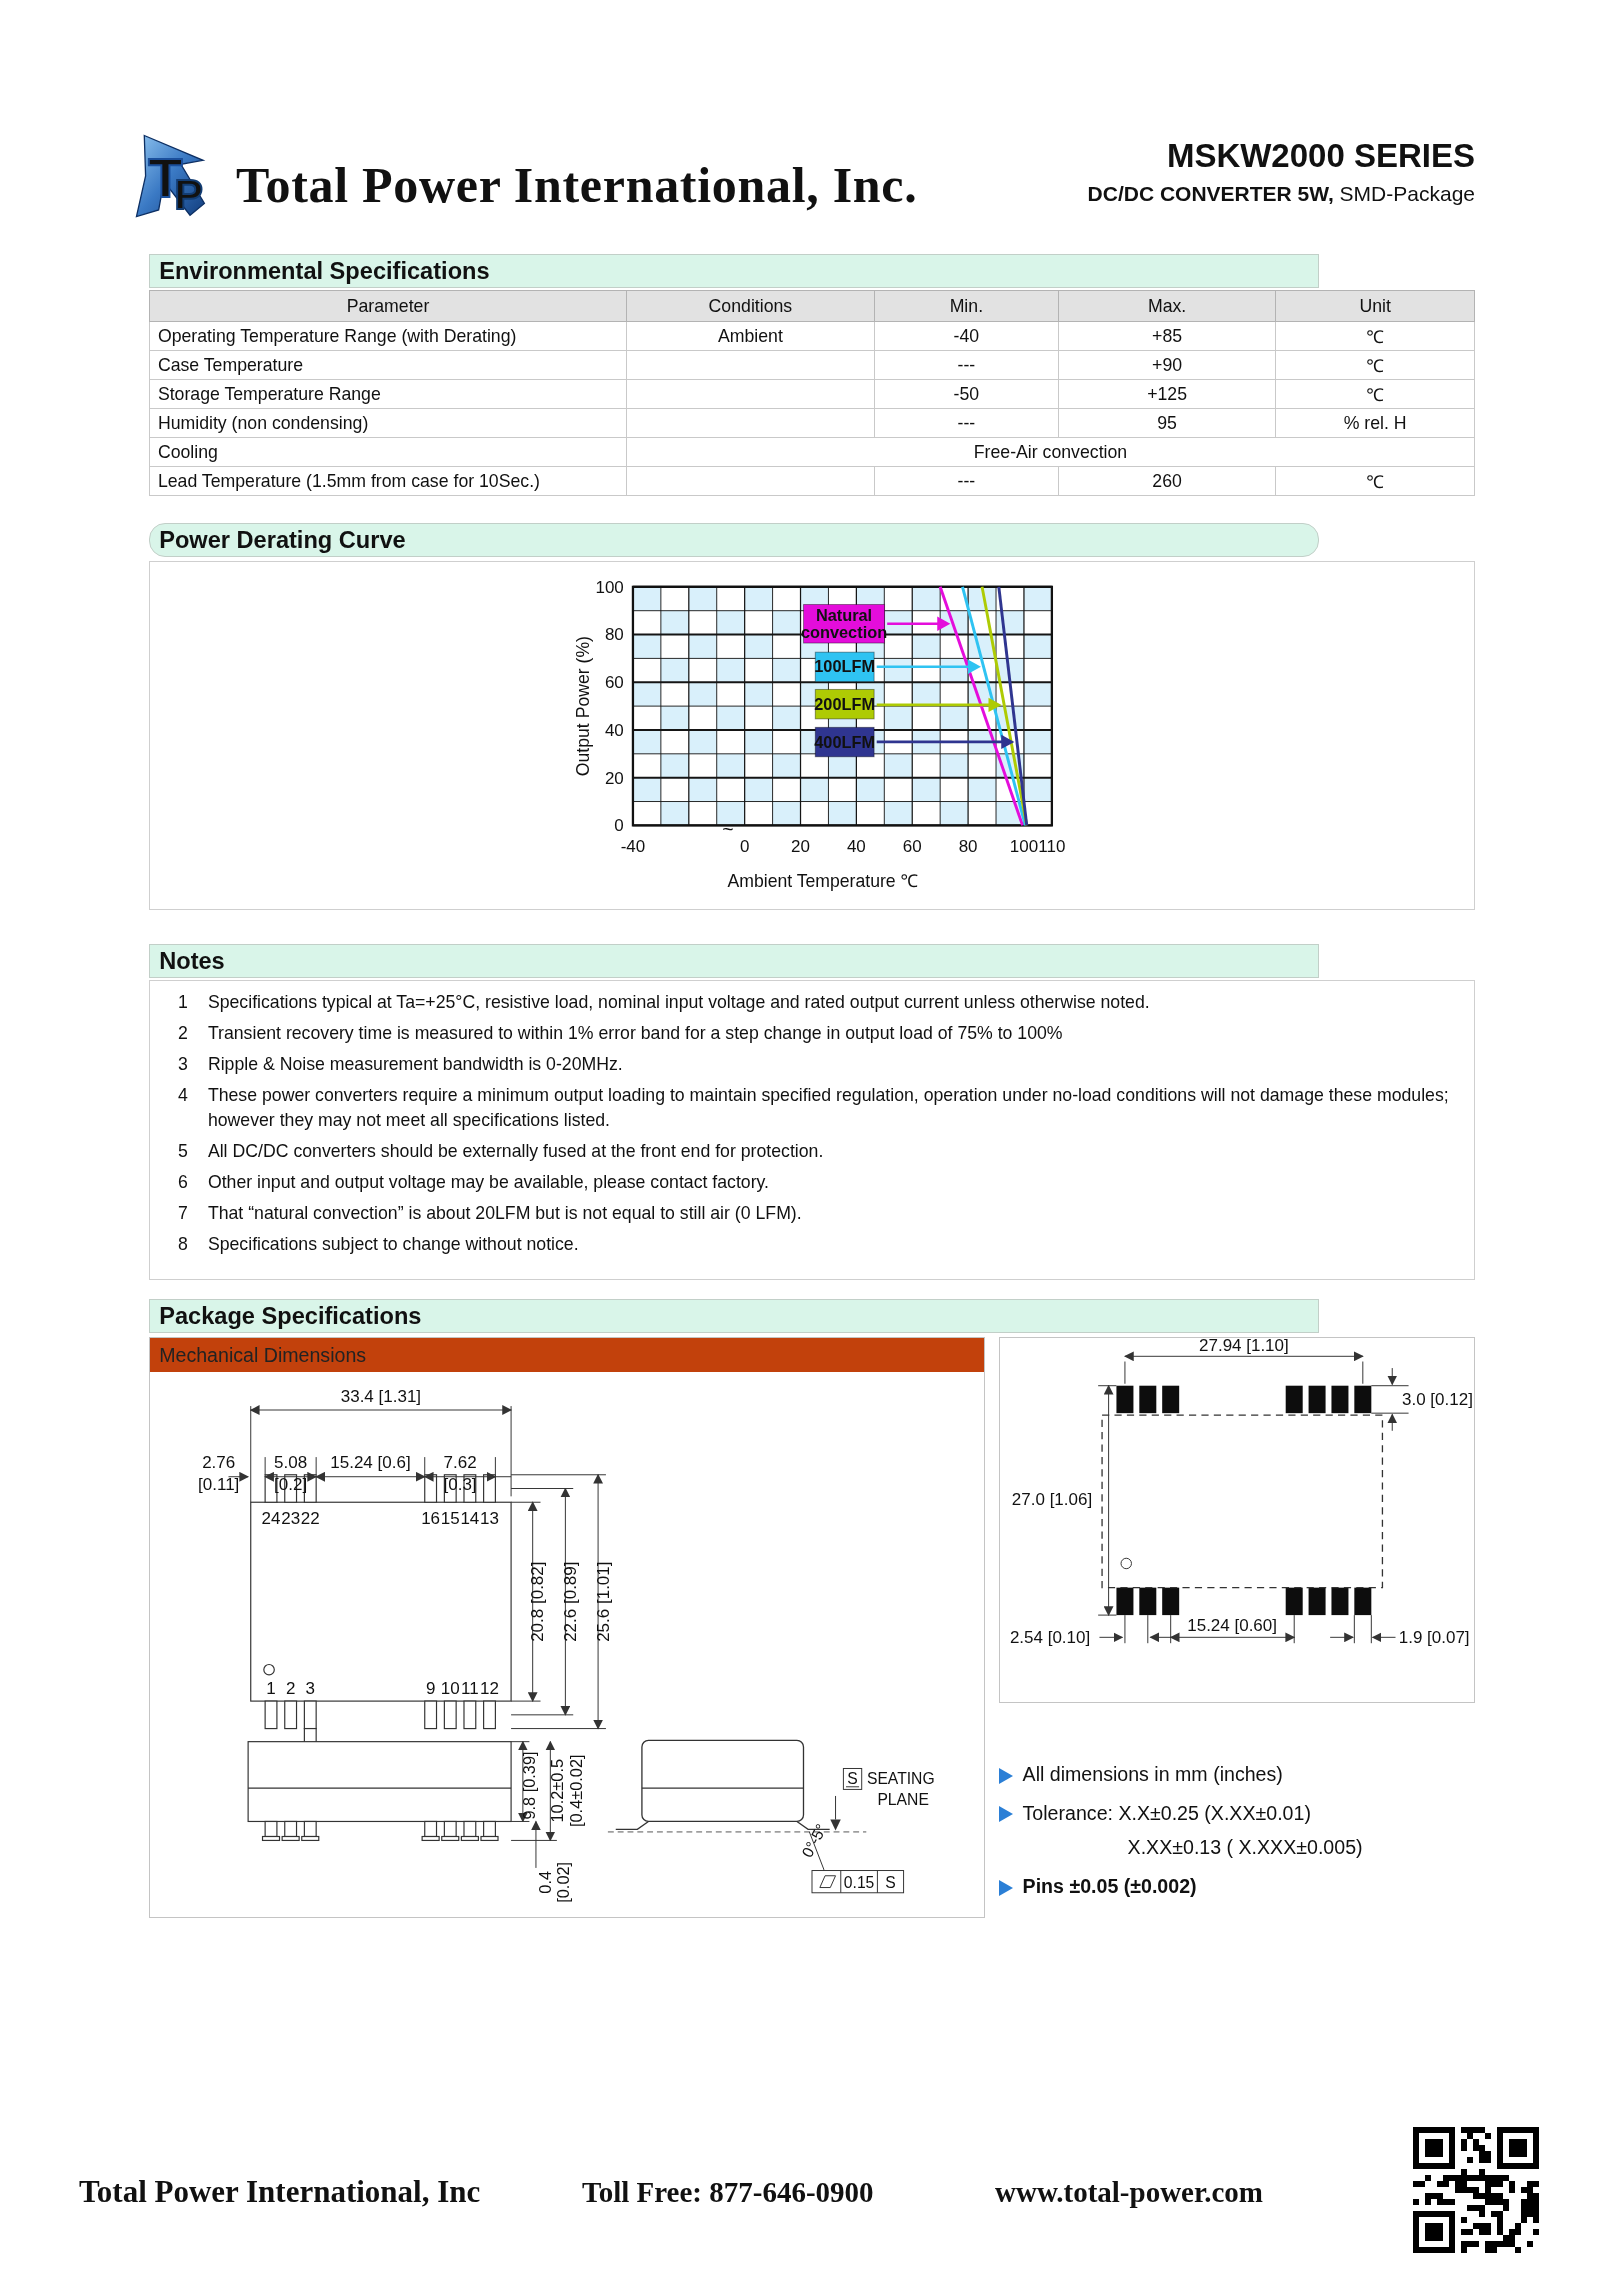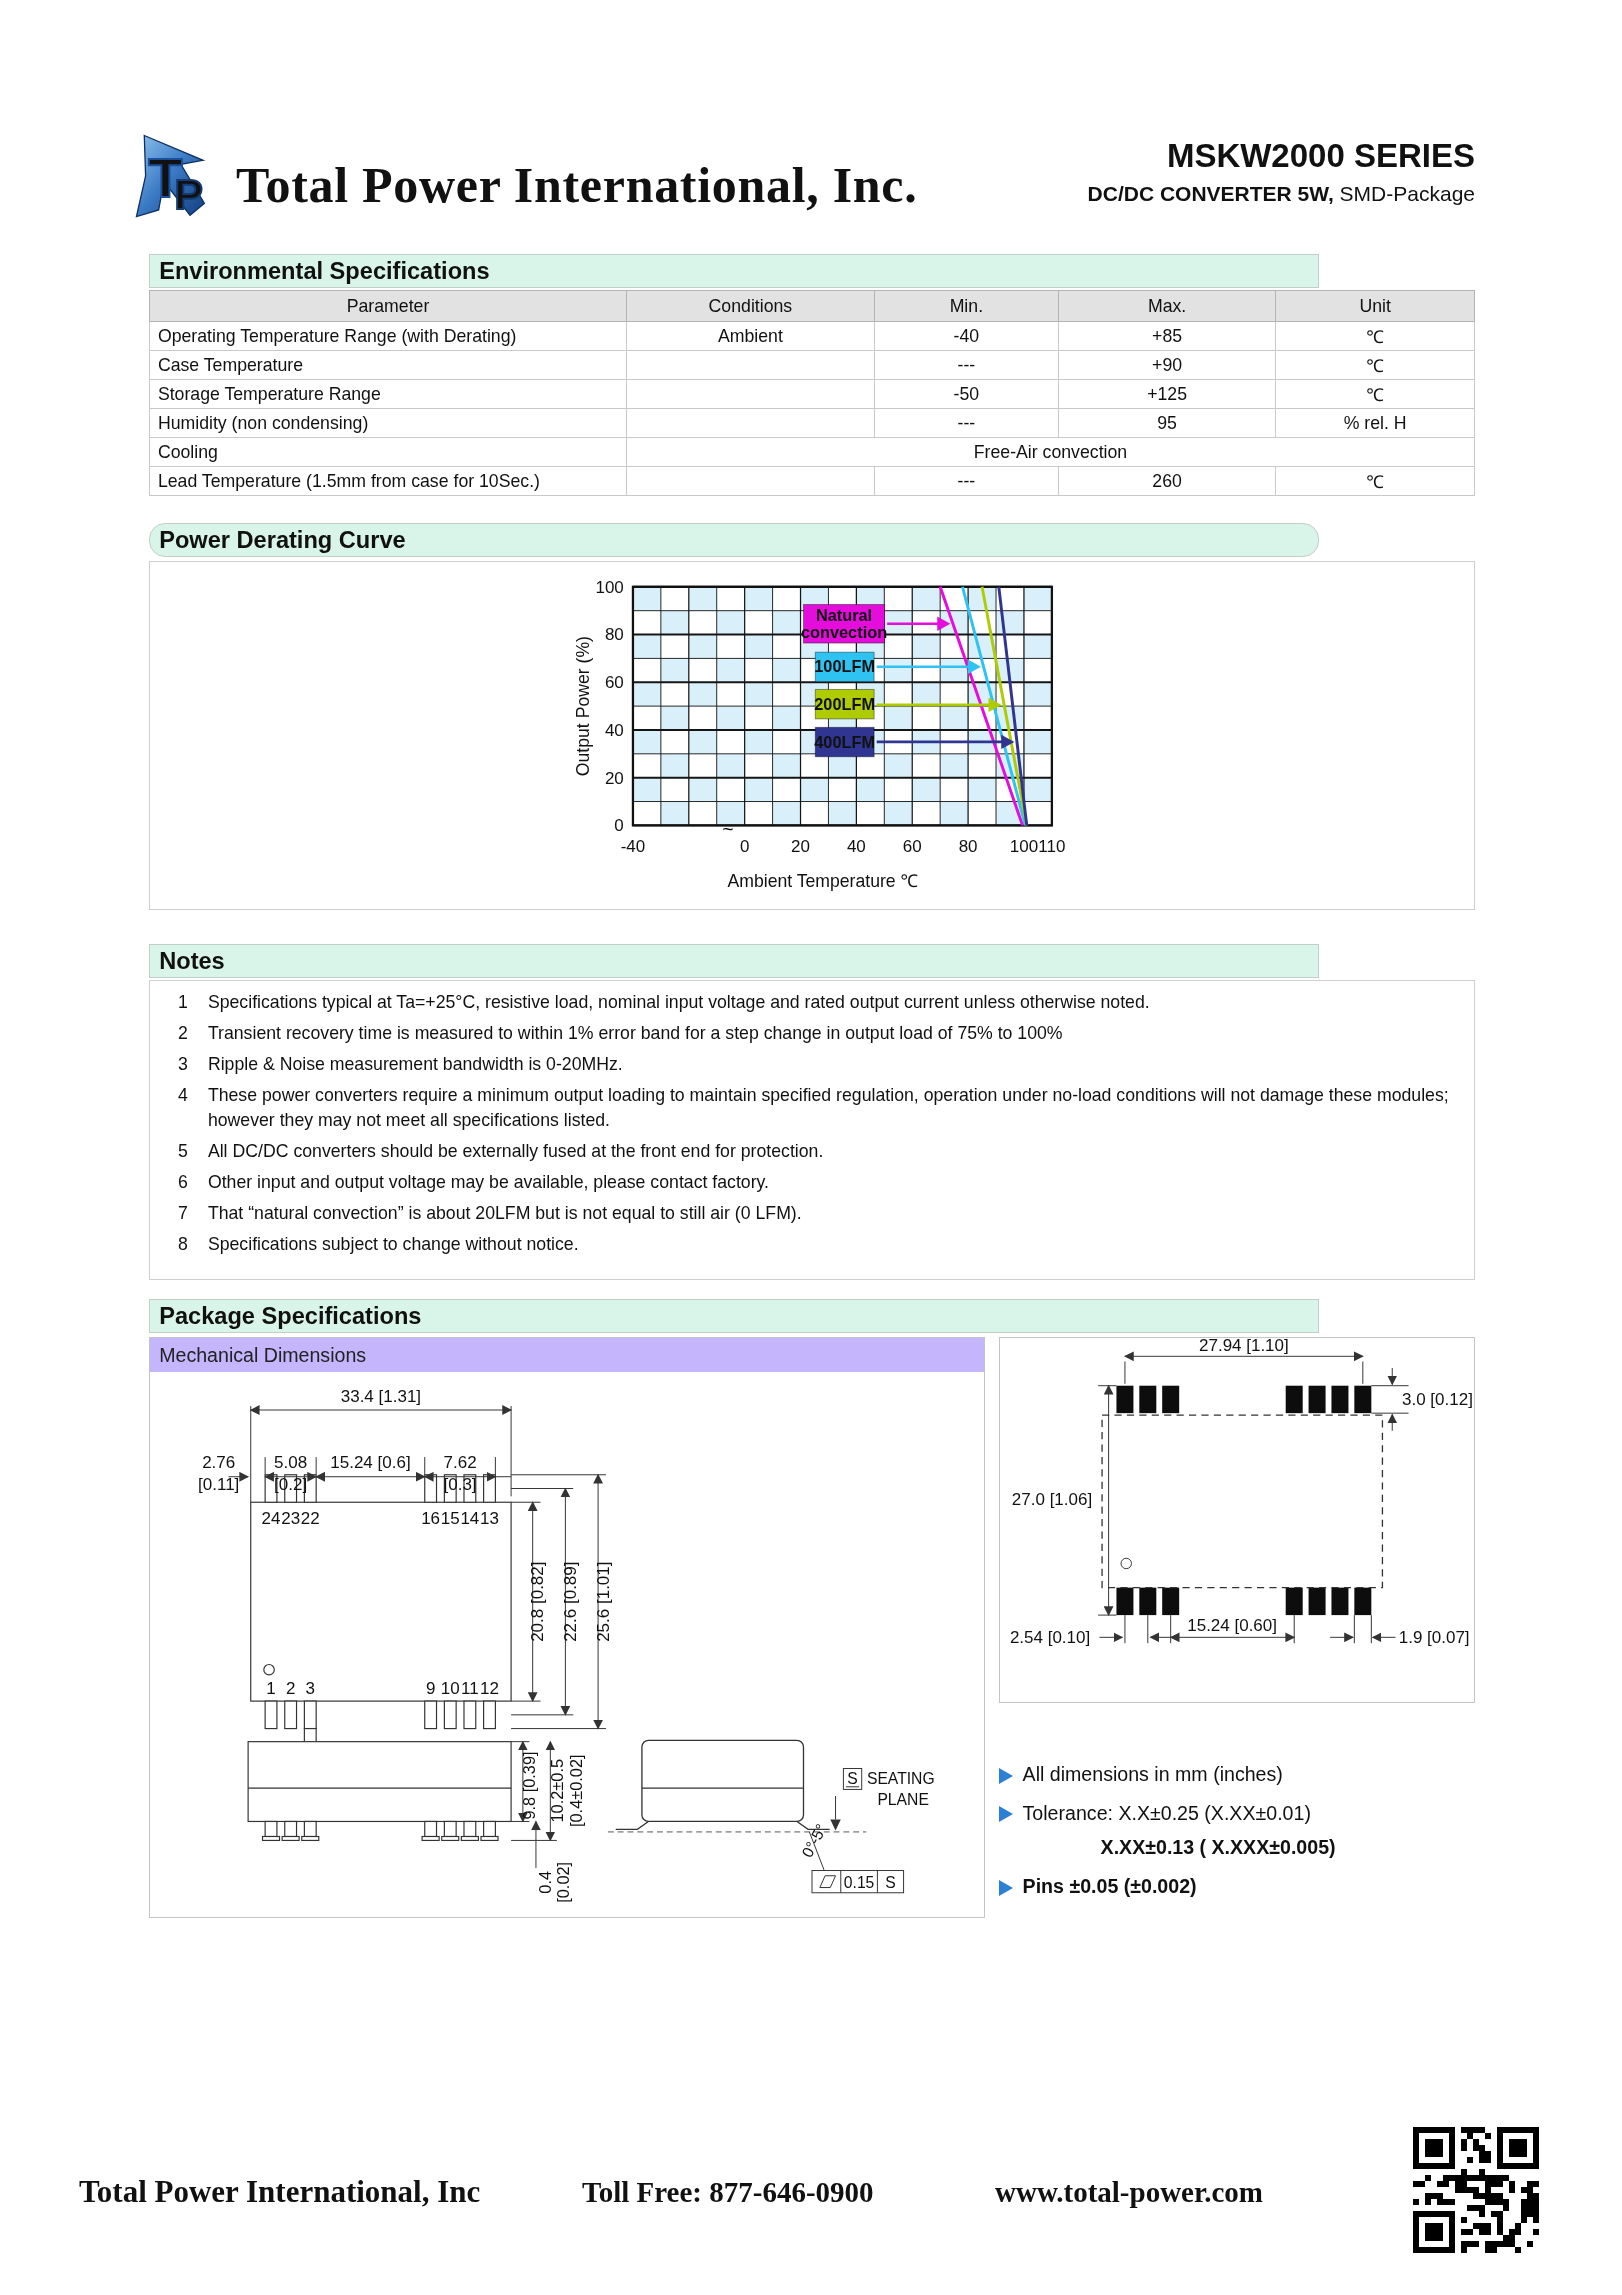--- a/index.html
+++ b/index.html
@@ -29,21 +29,21 @@
   .chartpanel svg { display:block; }
 
   
   .notesbox { position:absolute; left:149px; top:980px; width:1326px; height:300px; background:#fff; border:0.7px solid #cfcfcf; padding:9.2px 7.9px; }
   .note { display:flex; font-size:17.7px; line-height:1.45; margin-bottom:5.2px; }
   .note .n { width:50px; text-align:center; flex:0 0 50px; }
   .note .t { flex:1; }
 
   
   .panel { position:absolute; background:#fff; border:0.7px solid #c4c4c4; }
-  .panelhead { height:34px; background:#c4b5fd; font-size:19.6px; padding:5.9px 0 0 9.2px; color:#222; }
+  .panelhead { height:34px; background:#c2410c; font-size:19.6px; padding:5.9px 0 0 9.2px; color:#222; }
   svg text { font-family:"Liberation Sans", sans-serif; fill:#111; }
   .bullets { position:absolute; left:999px; top:1763px; width:476px; font-size:19.6px; }
   .bullet { display:flex; align-items:flex-start; margin-bottom:15.7px; }
   .tri { width:0; height:0; border-left:14.4px solid #2b7fd6; border-top:8.5px solid transparent; border-bottom:8.5px solid transparent; margin:4.6px 9.2px 0 0; flex:0 0 14.4px; }
   .tri.hidden { visibility:hidden; }
   .bullet.cont { margin-top:-3.9px; }
 
   
   .f-company { position:absolute; left:79px; top:2174px; font-family:"Liberation Serif", serif; font-weight:bold; font-size:31px; }
   .f-toll { position:absolute; left:582px; top:2176px; font-family:"Liberation Serif", serif; font-weight:bold; font-size:29px; }
@@ -538,21 +538,21 @@
     <div class="bullet">
         <span class="tri"></span>
         <span>All dimensions in mm (inches)</span>
       </div>
     <div class="bullet">
         <span class="tri"></span>
         <span>Tolerance: X.X±0.25 (X.XX±0.01)</span>
       </div>
     <div class="bullet cont">
         <span class="tri hidden"></span>
-        <span style="margin-left:78px;font-weight:bold;">X.XX±0.13 ( X.XXX±0.005)</span>
+        <span style="margin-left:105px;">X.XX±0.13 ( X.XXX±0.005)</span>
       </div>
     <div class="bullet" style="margin-top:1px;font-weight:bold;">
         <span class="tri"></span>
         <span>Pins ±0.05 (±0.002)</span>
       </div>
   </div>
 
   <div class="f-company">Total Power International, Inc</div>
   <div class="f-toll">Toll Free: 877-646-0900</div>
   <div class="f-web">www.total-power.com</div>

